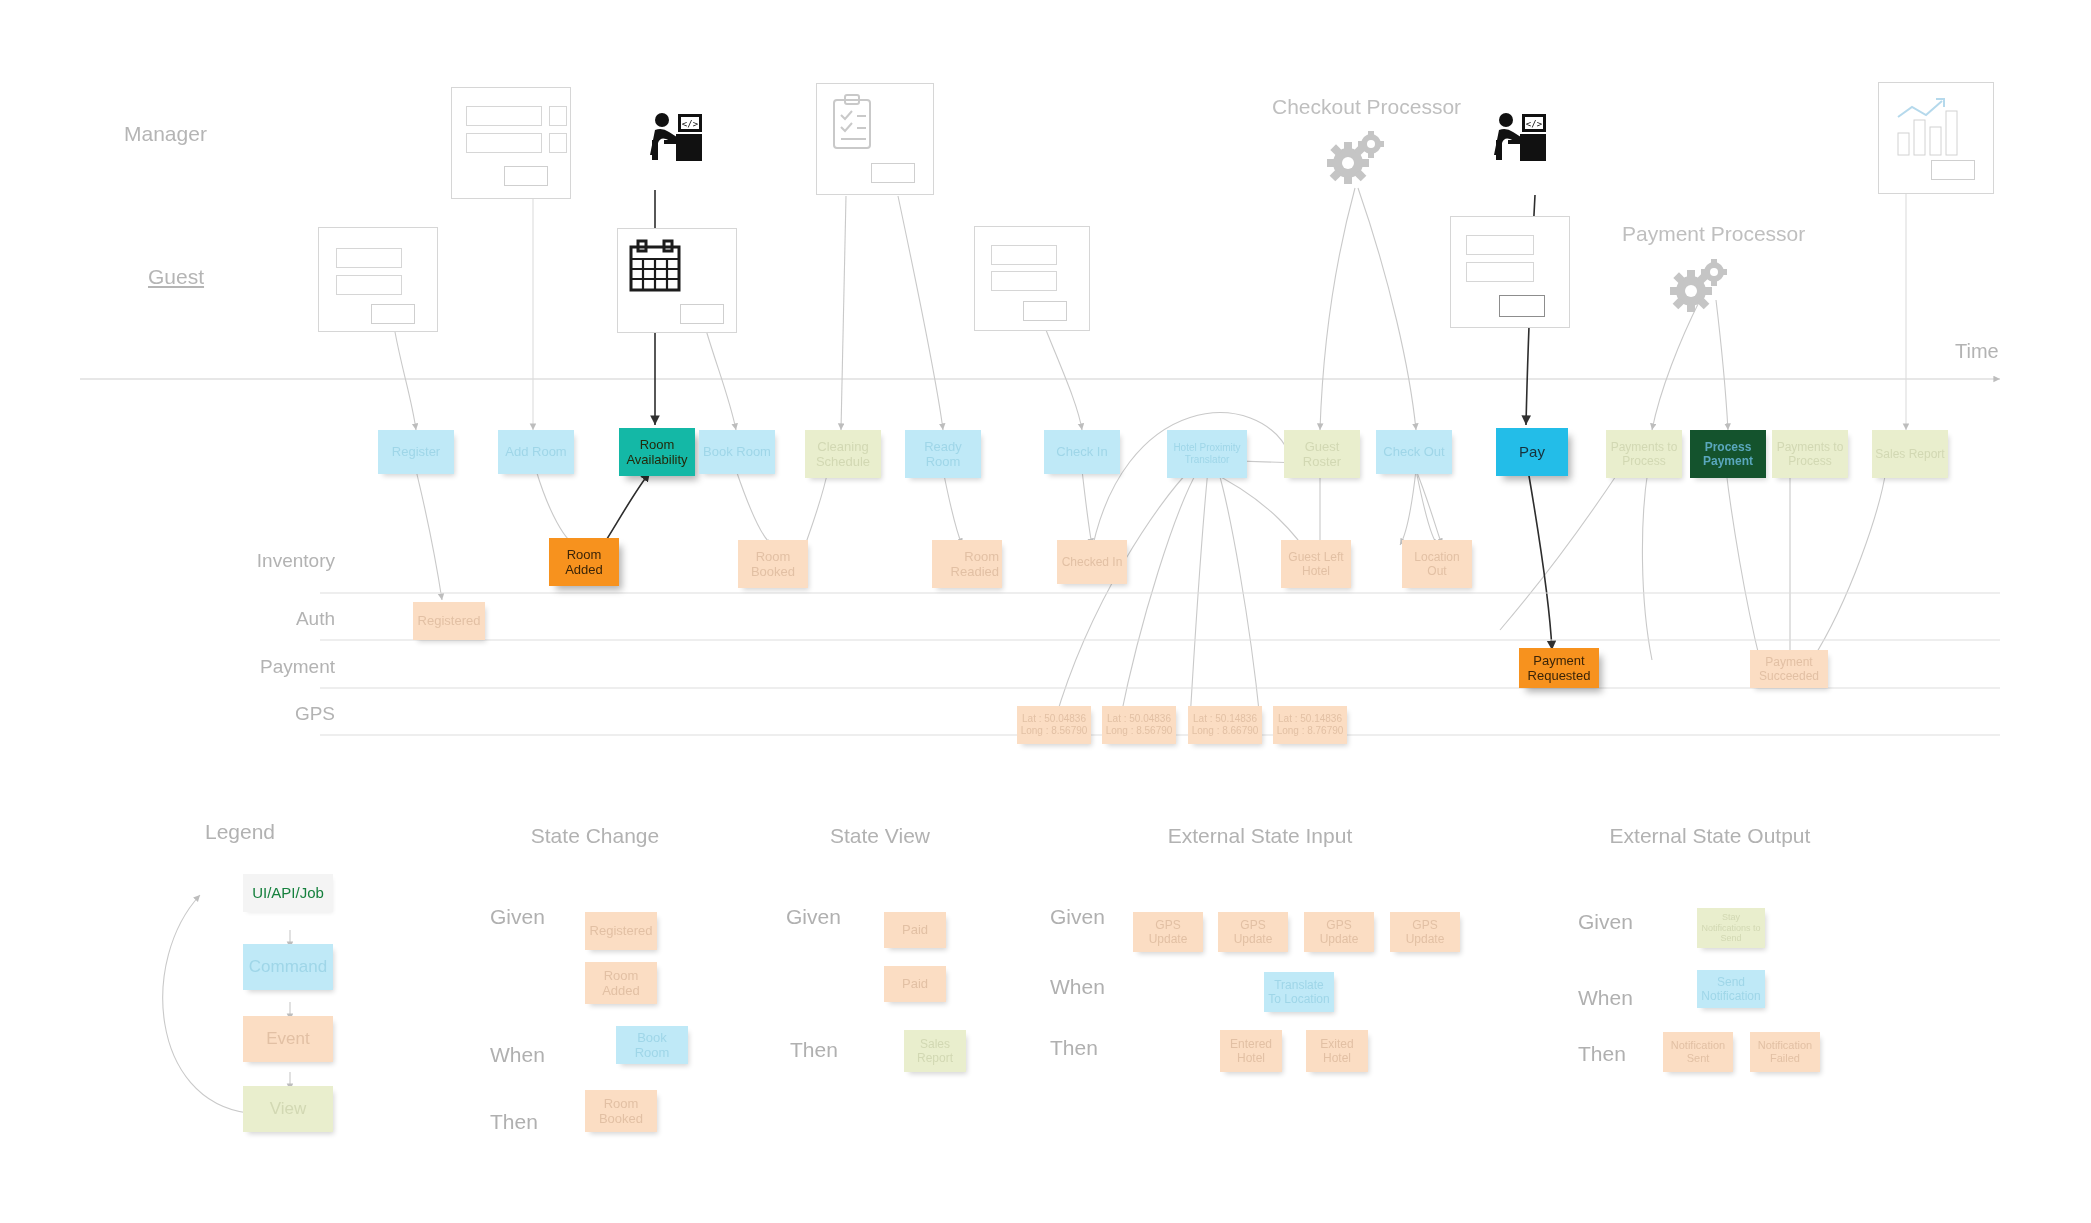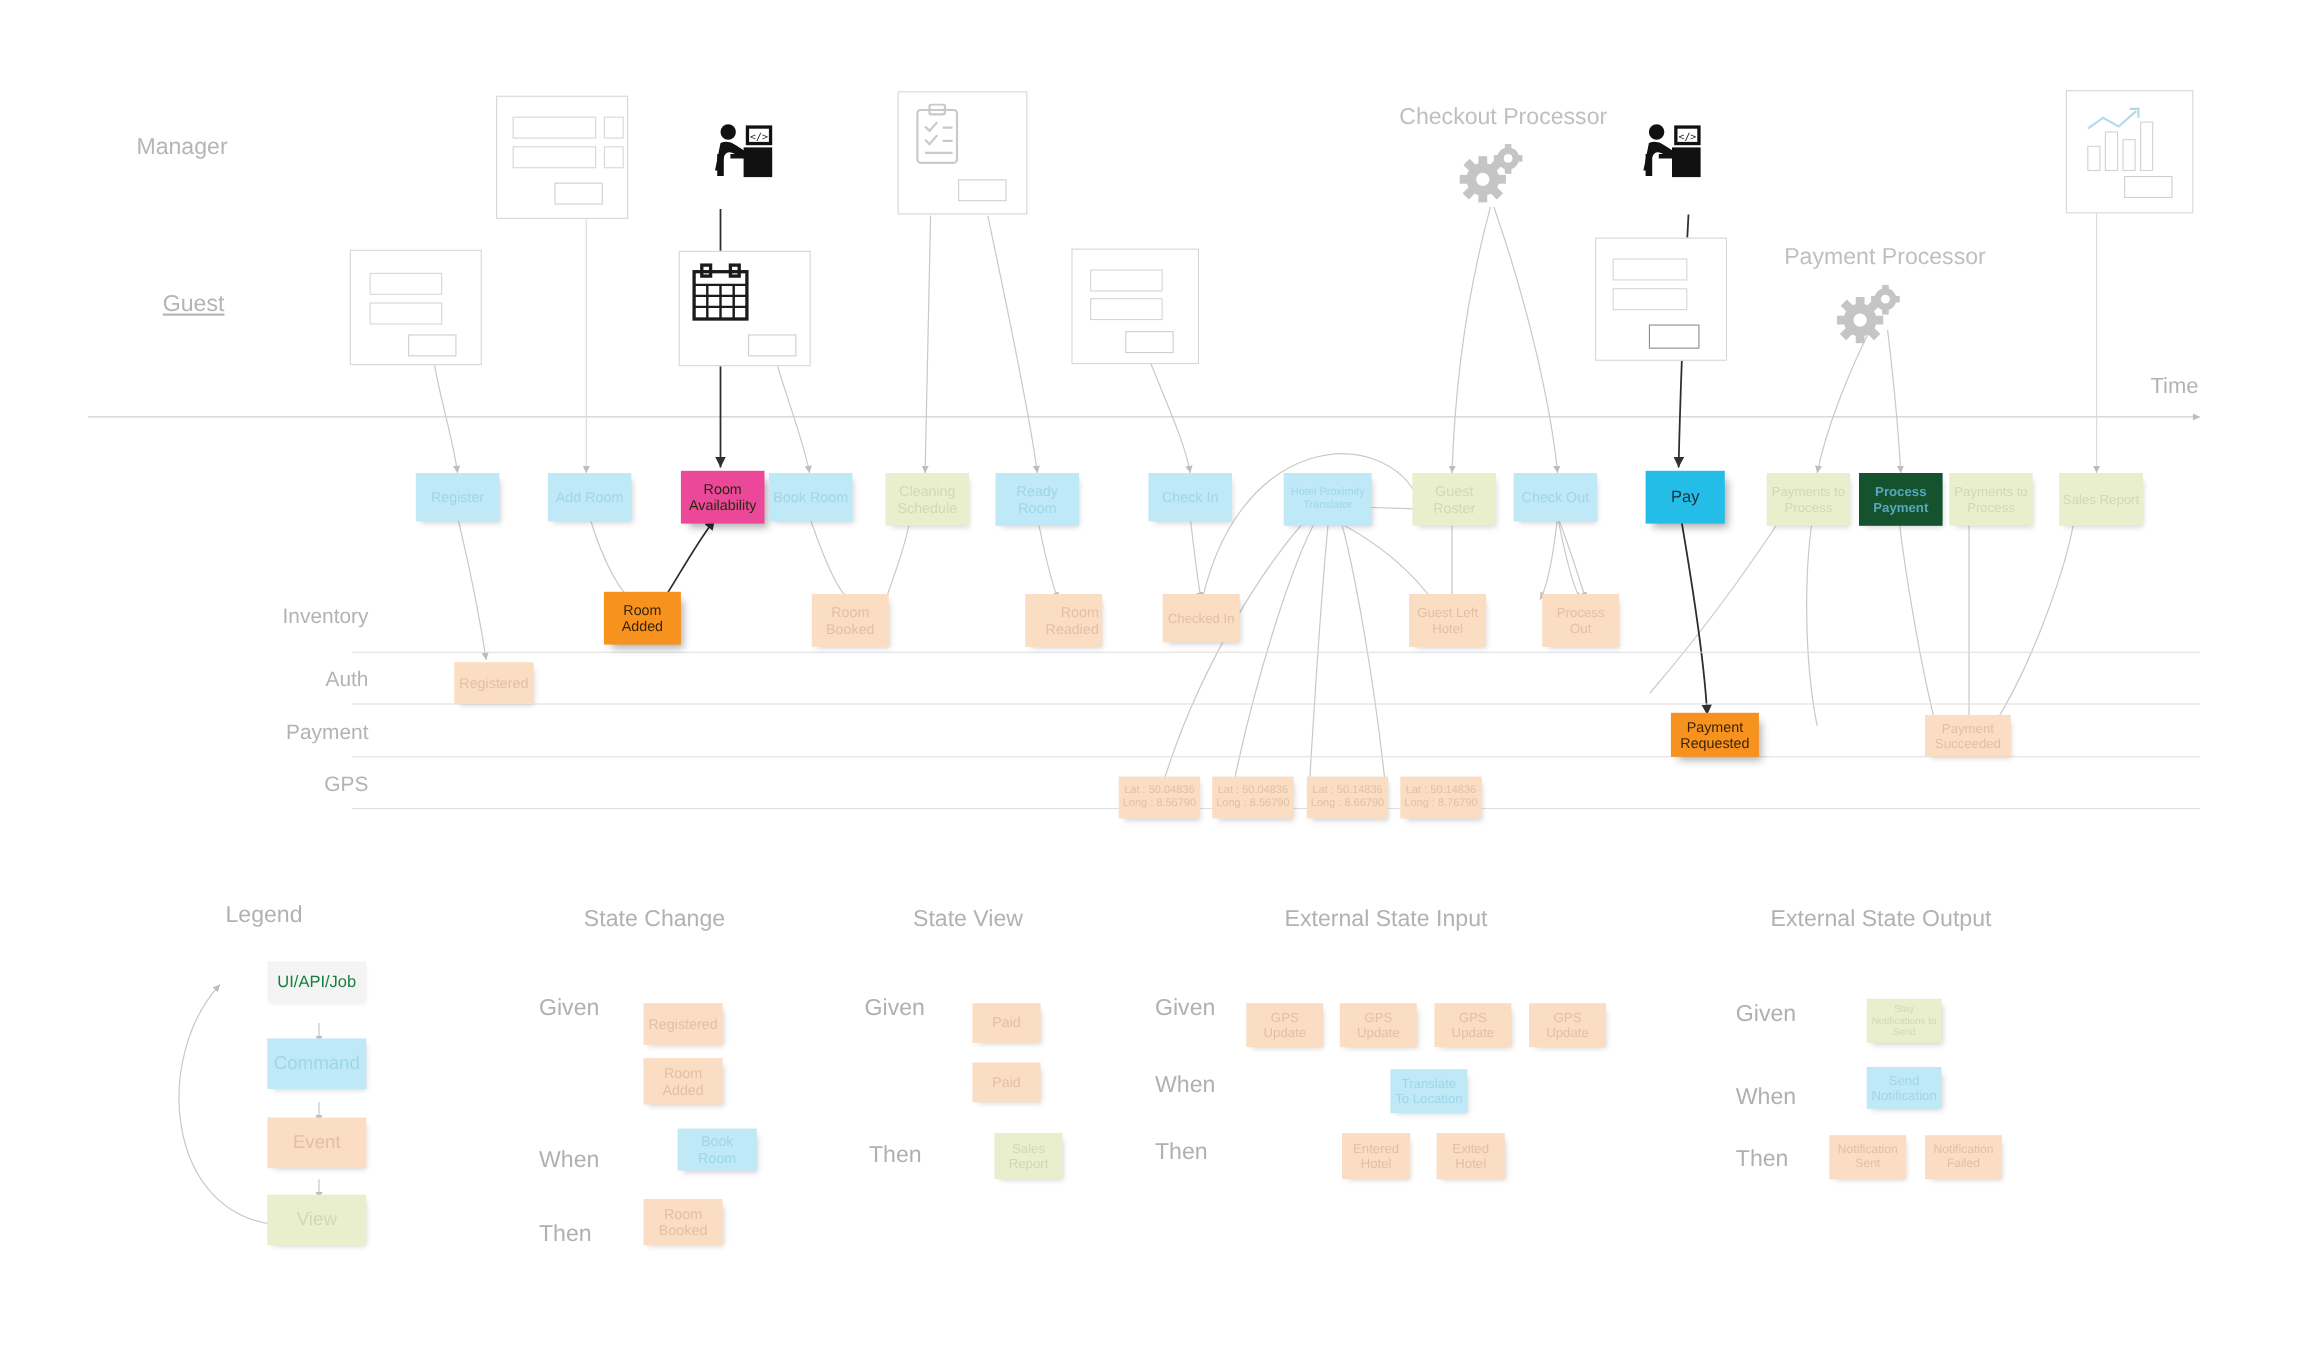--- a/index.html
+++ b/index.html
@@ -35,21 +35,21 @@
     z-index: 5;
   }
   .note.cmd    { background: #bfe9f7; color: #9fd6e8; }
   .note.evt    { background: #fbddc3; color: #e2c0a4; }
   .note.view   { background: #e9eecd; color: #d2d8b3; }
   .note.ui     { background: #f4f4f4; color: #15803d; }
 
   
   .note.cmd.hl  { background: #23bde8; color: #17313c; box-shadow: 5px 6px 7px -2px rgba(0,0,0,0.30); }
   .note.evt.hl  { background: #f7921e; color: #3a2408; box-shadow: 5px 6px 7px -2px rgba(0,0,0,0.30); }
-  .note.view.hl { background: #ec4899; color: #24290a; box-shadow: 5px 6px 7px -2px rgba(0,0,0,0.30); }
+  .note.view.hl { background: #14b8a6; color: #24290a; box-shadow: 5px 6px 7px -2px rgba(0,0,0,0.30); }
   .note.cmd.mid { background: #14532d; color: #5aa7bd; font-weight: bold; }
 
   
   .lane-label {
     position: absolute;
     color: #b3b3b3;
     font-size: 19px;
     white-space: nowrap;
     text-align: right;
   }
@@ -336,21 +336,21 @@
   <div class="note view" style="left:1606px; top:430px; width:76px; height:48px; font-size:12px;">Payments to Process</div>
   <div class="note cmd mid" style="left:1690px; top:430px; width:76px; height:48px; font-size:12px;">Process Payment</div>
   <div class="note view" style="left:1772px; top:430px; width:76px; height:48px; font-size:12px;">Payments to Process</div>
   <div class="note view" style="left:1872px; top:430px; width:76px; height:48px; font-size:12px;">Sales Report</div>
 
   <div class="note evt hl" style="left:549px;  top:538px; width:70px; height:48px; font-size:13px;">Room Added</div>
   <div class="note evt" style="left:738px;  top:540px; width:70px; height:48px; font-size:13px;">Room Booked</div>
   <div class="note evt" style="left:932px;  top:540px; width:70px; height:48px; font-size:13px;text-align:right;">Room Readied</div>
   <div class="note evt" style="left:1057px; top:540px; width:70px; height:44px; font-size:12px;">Checked In</div>
   <div class="note evt" style="left:1281px; top:540px; width:70px; height:48px; font-size:12px;">Guest Left Hotel</div>
-  <div class="note evt" style="left:1402px; top:540px; width:70px; height:48px; font-size:12px;">Process Out</div>
+  <div class="note evt" style="left:1402px; top:540px; width:70px; height:48px; font-size:12px;">Location Out</div>
 
   <div class="note evt" style="left:413px; top:602px; width:72px; height:38px; font-size:13px;">Registered</div>
 
   <div class="note evt hl" style="left:1519px; top:648px; width:80px; height:40px; font-size:13px;">Payment Requested</div>
   <div class="note evt" style="left:1750px; top:650px; width:78px; height:38px; font-size:12px;">Payment Succeeded</div>
 
   <div class="note evt gps" style="left:1017px; top:706px; width:74px; height:38px; font-size:10px; white-space:pre-line;">Lat : 50.04836
 Long : 8.56790</div>
   <div class="note evt gps" style="left:1102px; top:706px; width:74px; height:38px; font-size:10px; white-space:pre-line;">Lat : 50.04836
 Long : 8.56790</div>

